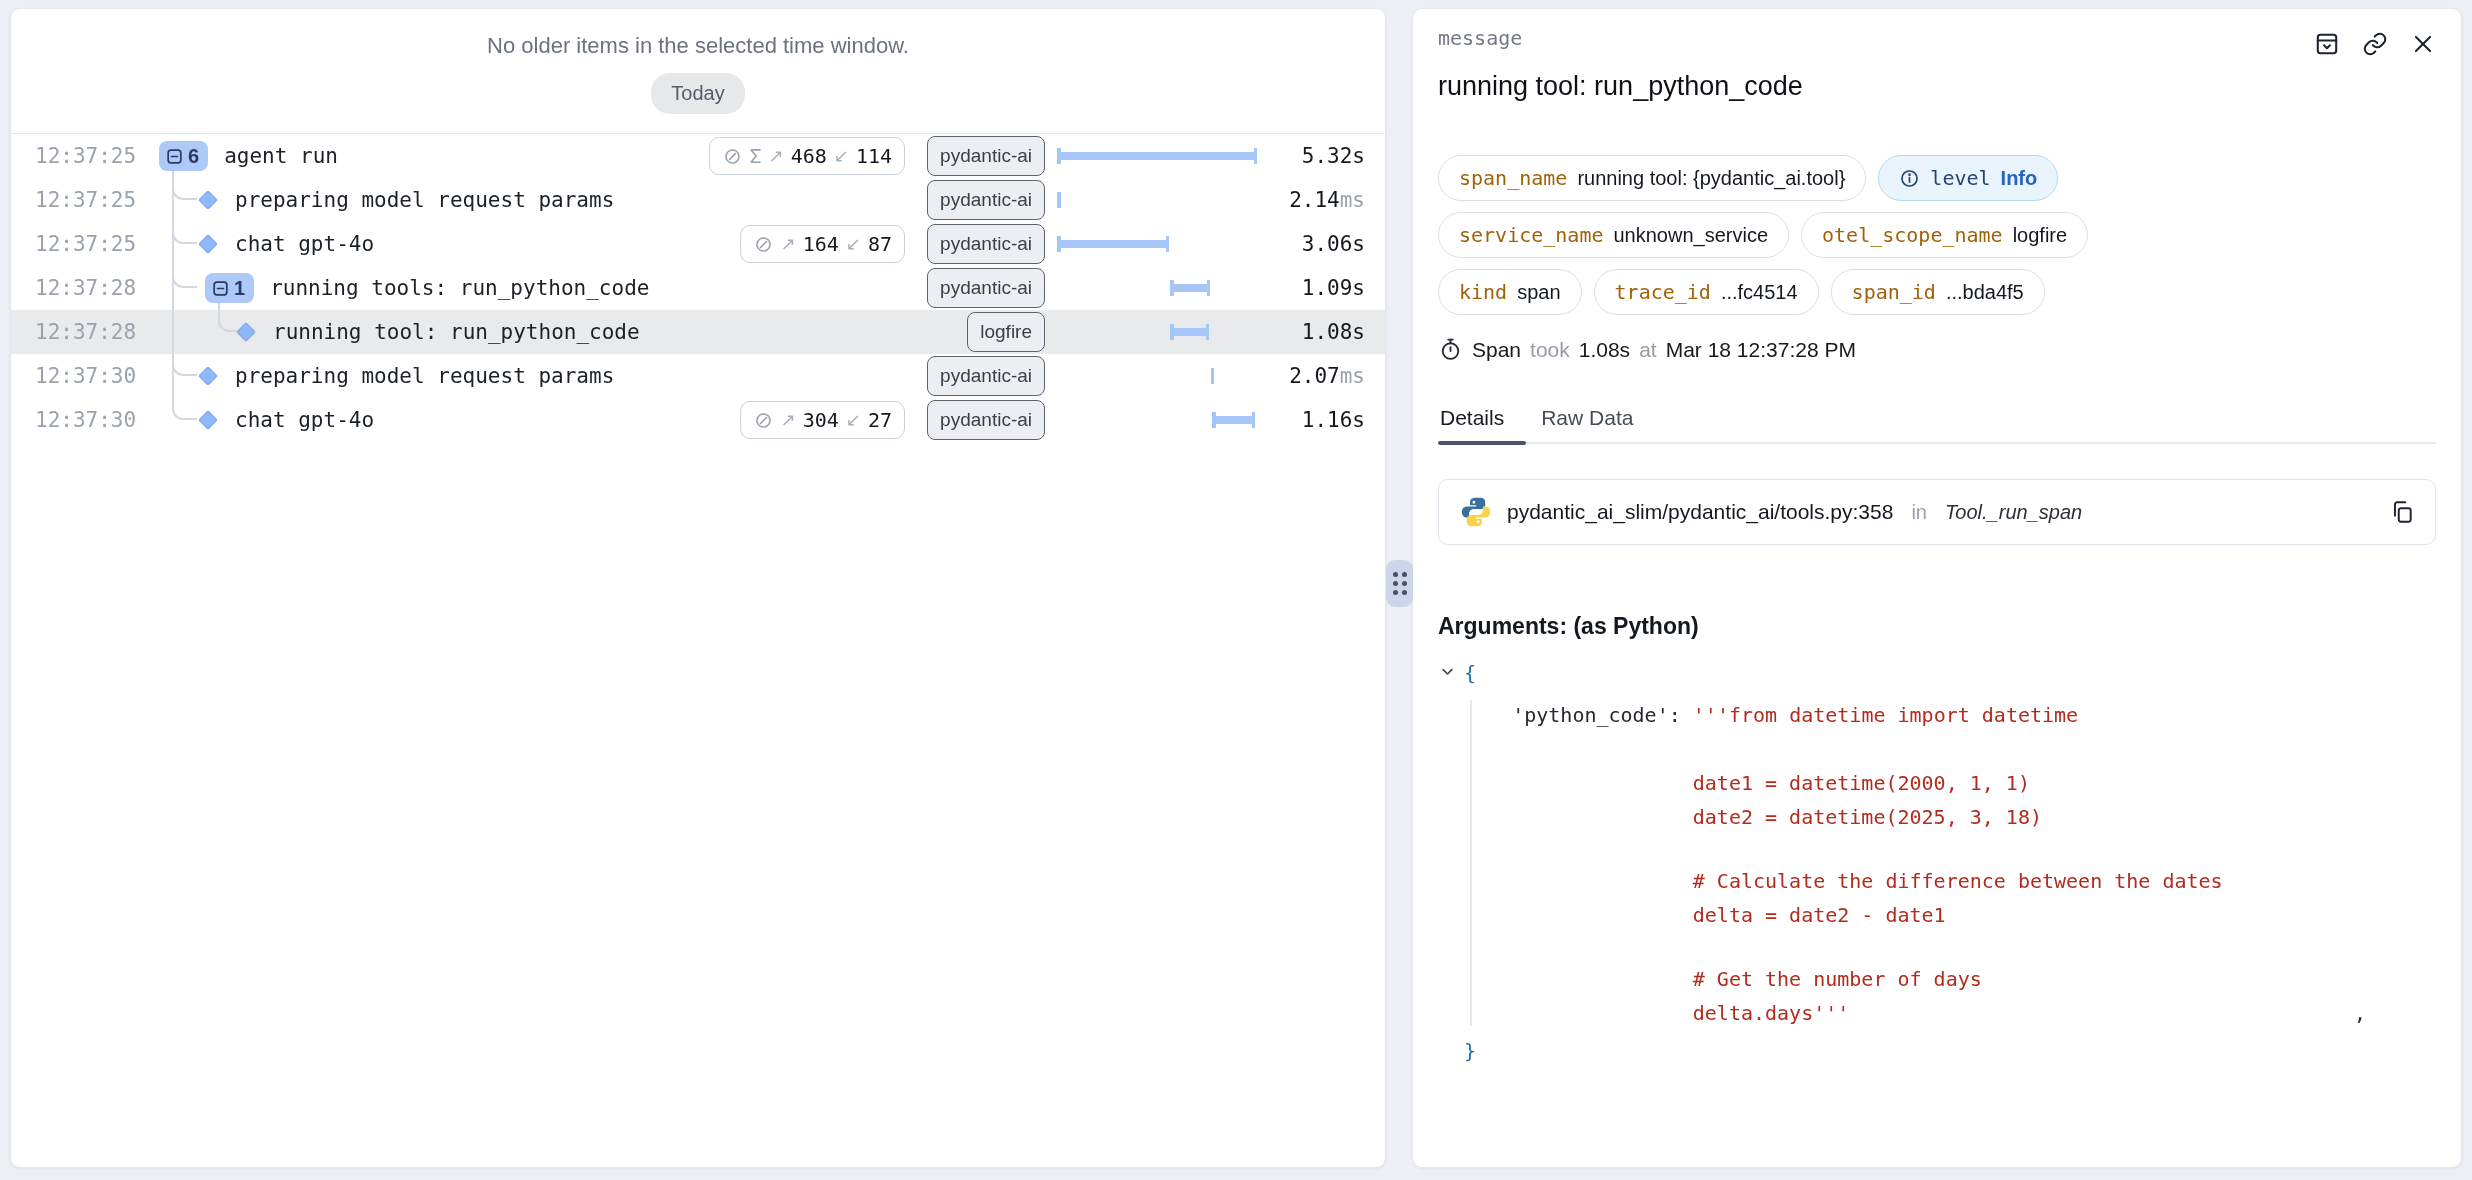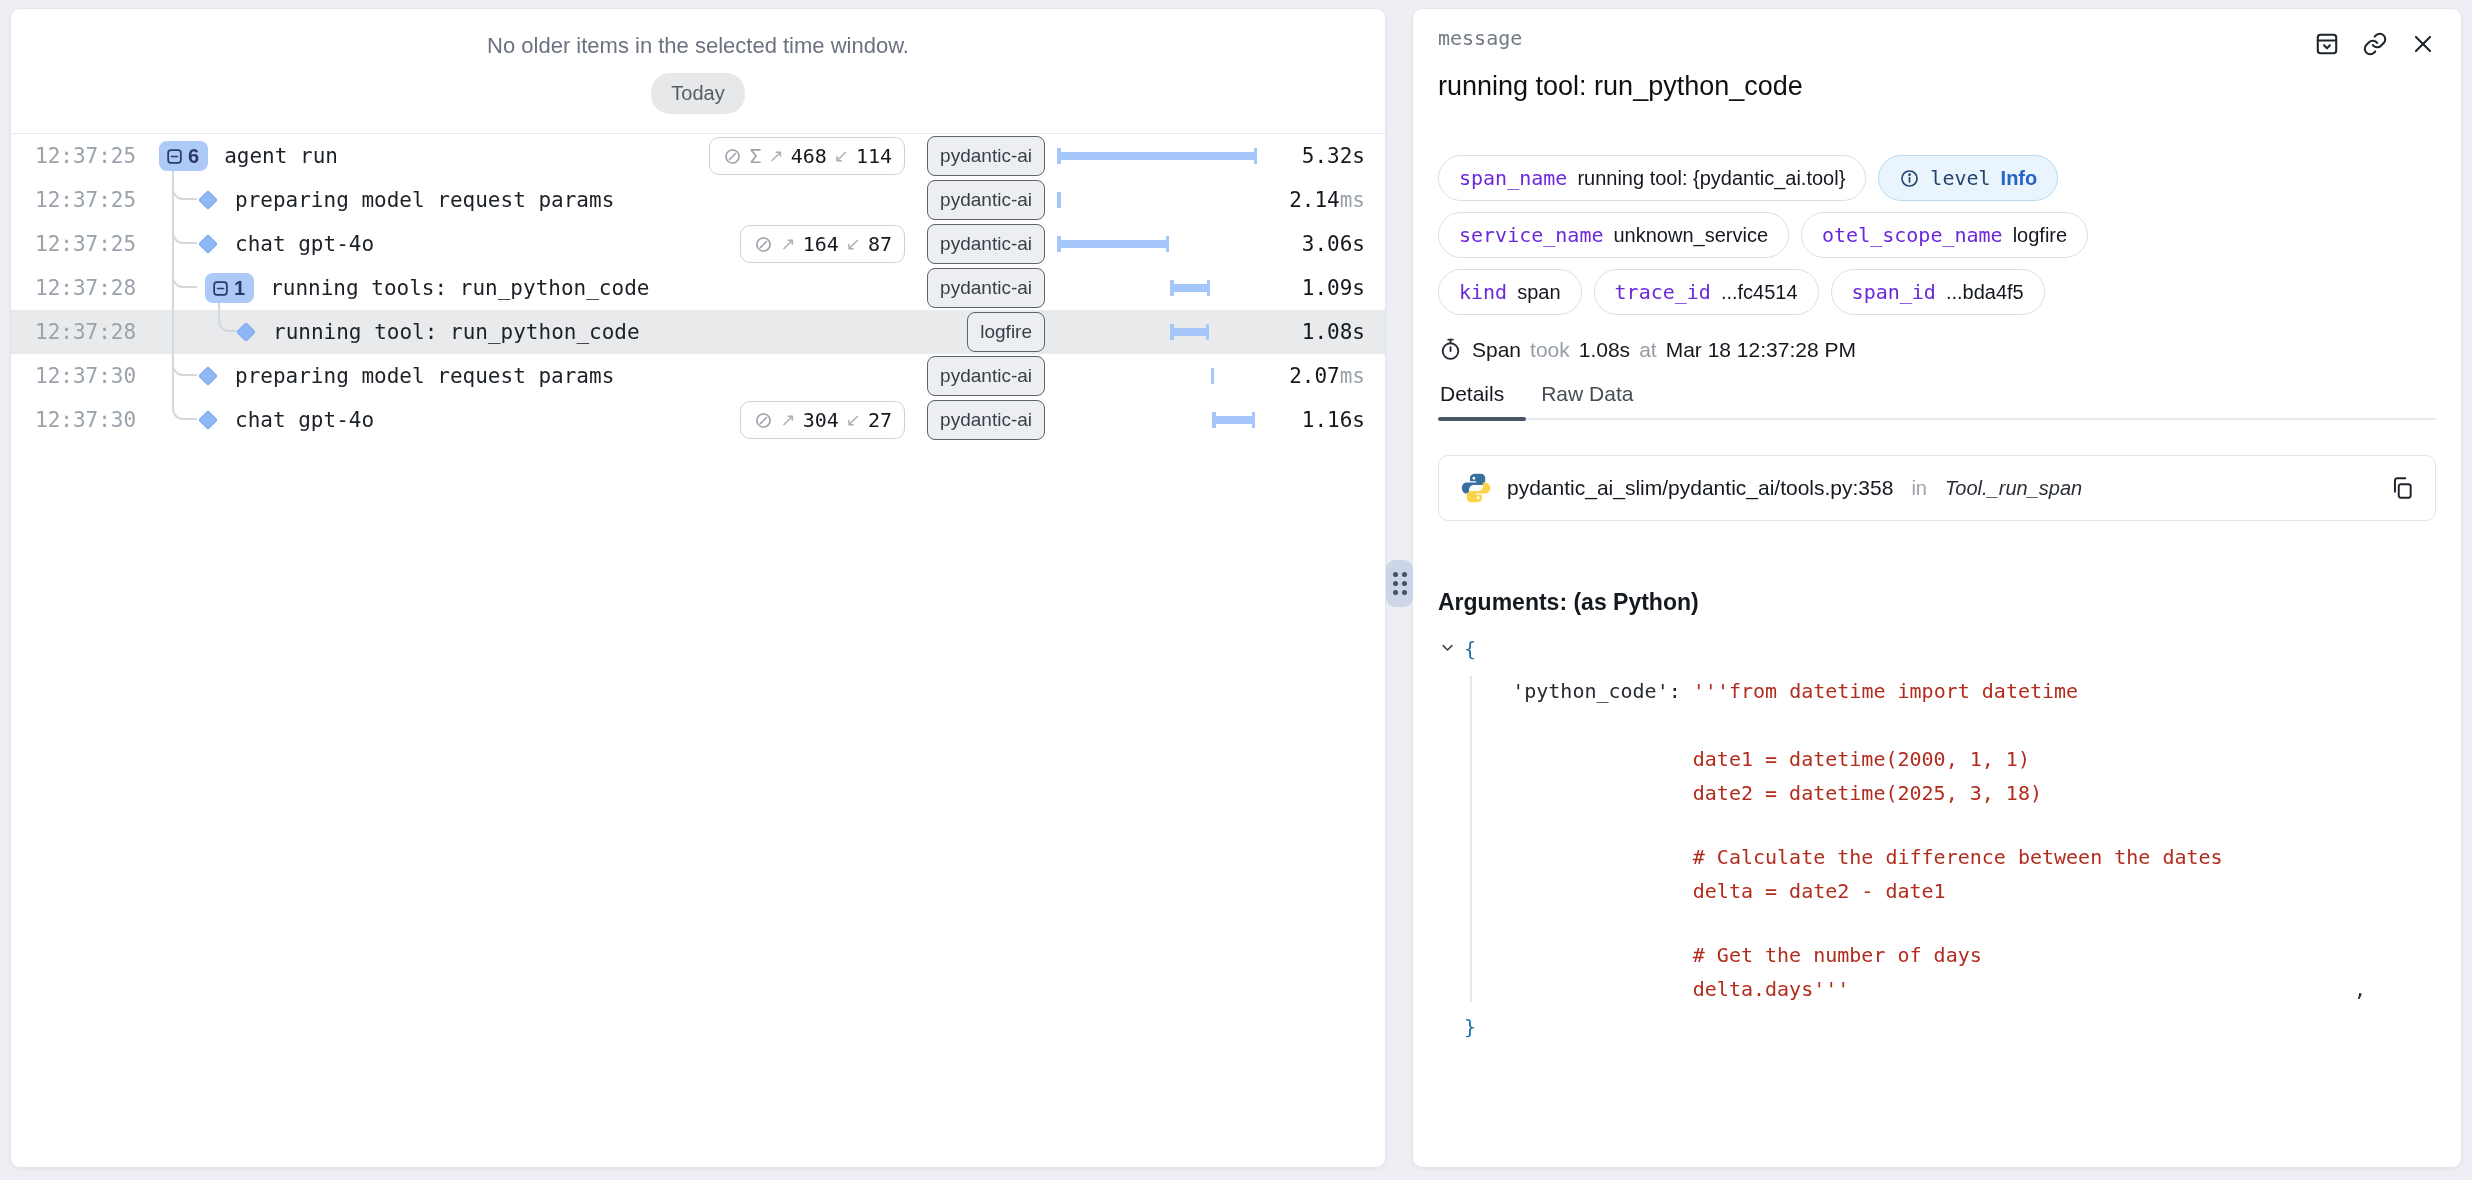--- a/index.html
+++ b/index.html
@@ -71,32 +71,32 @@
   .dp-head { position:relative; }
   .dp-kind { font-family:"DejaVu Sans Mono", monospace; font-size:20px; color:#717a85; line-height:22px; }
   .dp-title { margin-top:20px; font-size:27px; font-weight:500; color:#0f1115; line-height:34px; }
   .dp-actions { position:absolute; right:0; top:4px; display:flex; gap:22px; color:#1e242d; }
   .icon-btn { background:none; border:none; cursor:pointer; color:#1e242d; padding:0; display:inline-flex; }
 
   .pill-rows { margin-top:52px; display:flex; flex-direction:column; gap:11px; }
   .pill-row { display:flex; gap:12px; }
   .pill { display:inline-flex; align-items:center; gap:10px; height:46px; padding:0 20px;
           border:1px solid #d9dfe7; border-radius:23px; background:#fff; }
-  .pill-key { font-family:"DejaVu Sans Mono", monospace; font-size:20px; color:#6d28d9; }
+  .pill-key { font-family:"DejaVu Sans Mono", monospace; font-size:20px; color:#a16207; }
   .pill-val { font-size:20px; color:#14181f; }
   .pill.level { background:#e9f4fd; border-color:#b5d9f2; }
   .pill.level .pill-key { color:#24456e; }
   .pill.level .pill-val { color:#2563c7; font-weight:600; }
   .pill.level .info-ic { color:#24456e; display:inline-flex; }
 
   .summary { margin-top:22px; display:flex; align-items:center; gap:9px; font-size:21px; }
   .sum-ic { color:#262b33; display:inline-flex; }
   .sum-d { color:#15181d; } .sum-m { color:#959ca6; }
 
-  .tabs { margin-top:20px; display:flex; border-bottom:2px solid #e7eaee; }
+  .tabs { margin-top:44px; display:flex; border-bottom:2px solid #e7eaee; }
   .tab { font-size:21px; padding:0 15px 12px 15px; color:#454c56; background:none; border:none; cursor:pointer;
          position:relative; font-family:"Liberation Sans", sans-serif; }
   .tab:first-child { padding-left:2px; padding-right:22px; }
   .tab.active { color:#16191f; font-weight:500; }
   .tab.active::after { content:""; position:absolute; left:0; right:0; bottom:-3px; height:4px; background:#4a5568; border-radius:2px; }
 
   .loc-box { margin-top:35px; height:66px; border:1px solid #dfe5ec; border-radius:10px;
              display:flex; align-items:center; padding:0 20px; gap:14px; }
   .loc-path { font-size:21px; color:#14181f; }
   .loc-in { font-size:20px; color:#9aa2ad; margin-left:4px; }

